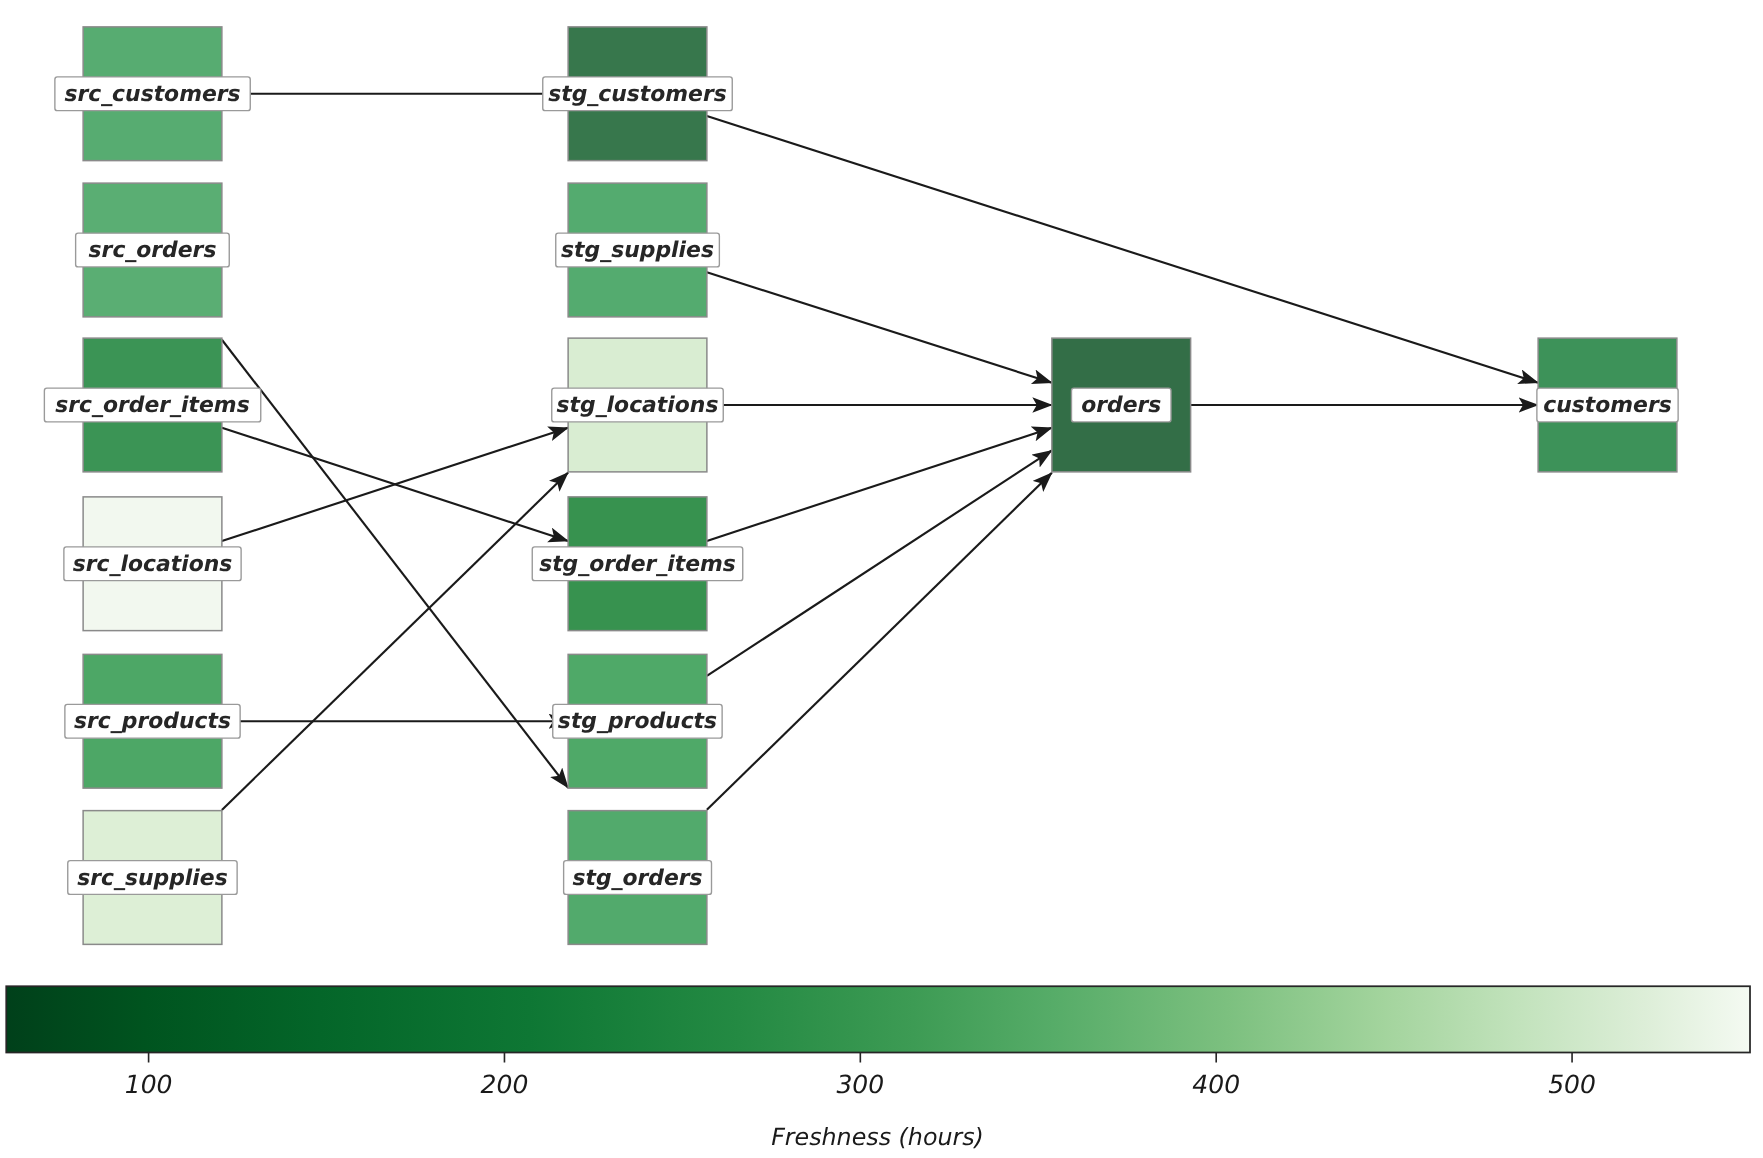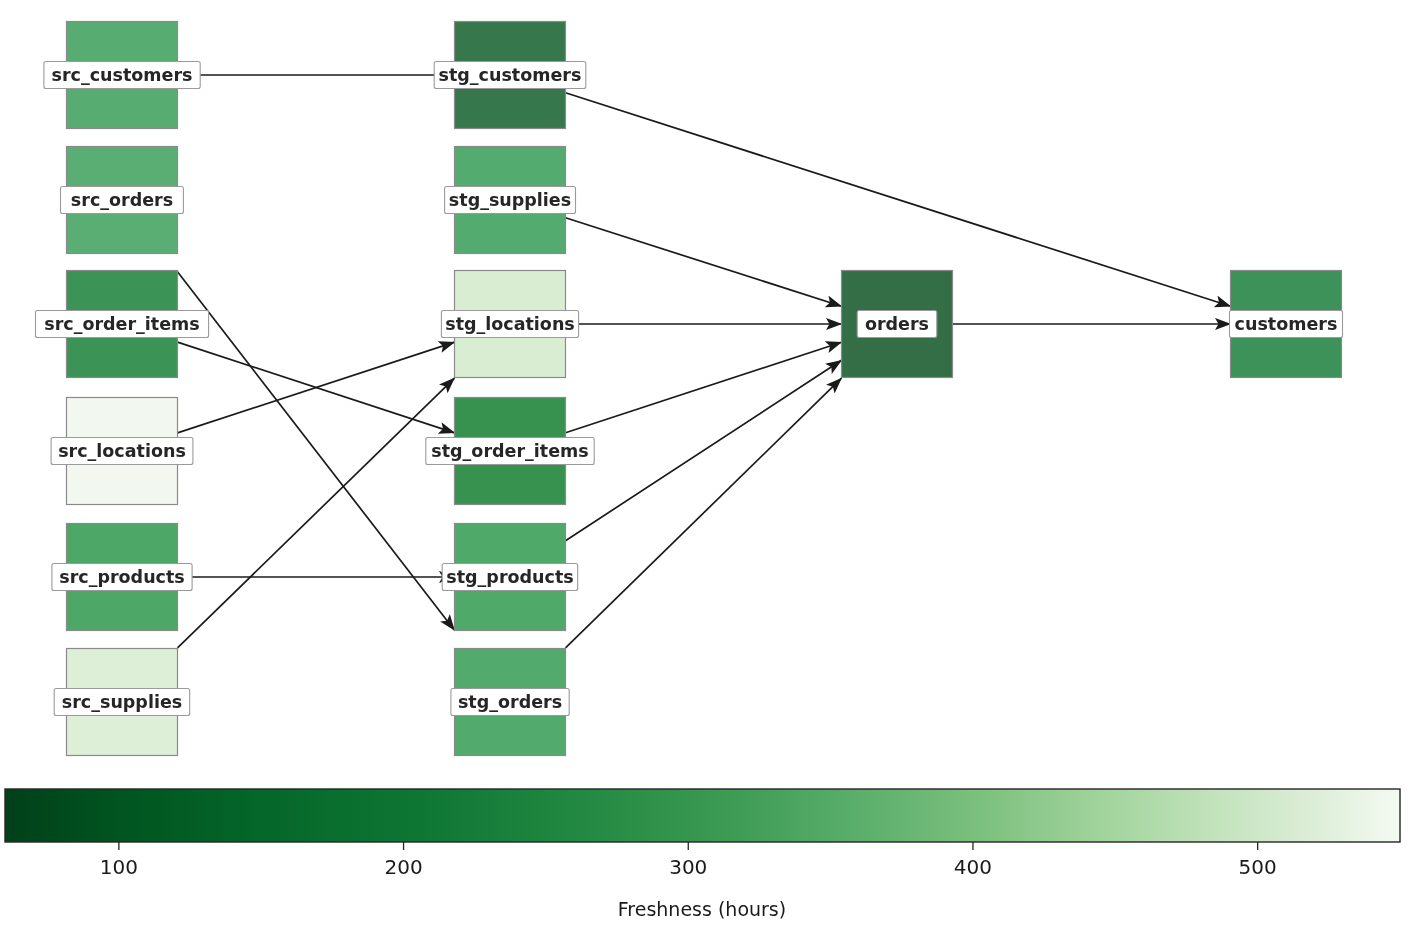--- a/index.html
+++ b/index.html
@@ -1,17 +1,17 @@
 <!DOCTYPE html>
 <html><head>
 <meta charset="utf-8">
 <style>
   html,body{margin:0;padding:0;background:#ffffff;}
   body{width:1410px;height:926px;font-family:"DejaVu Sans","Liberation Sans",sans-serif;overflow:hidden;}
-  #stage{position:relative;width:1410px;height:926px;}
+  #stage{position:relative;width:1410px;height:926px;font-style:italic;}
   svg{display:block;}
   .node-rect{stroke:#8a8a8a;stroke-width:1.2;}
   .edge-line{stroke:#1a1a1a;stroke-width:1.7;fill:none;}
   .node-label-box{fill:#ffffff;stroke:#9a9a9a;stroke-width:1.1;}
   .node-label-txt{font-family:"DejaVu Sans","Liberation Sans",sans-serif;font-size:17.5px;font-weight:bold;fill:#262626;dominant-baseline:middle;text-anchor:middle;}
   .cbar-frame{fill:none;stroke:#262626;stroke-width:1.4;}
   .cbar-tick{stroke:#262626;stroke-width:1.3;}
   .cbar-ticklabel{font-family:"DejaVu Sans","Liberation Sans",sans-serif;font-size:20px;fill:#1a1a1a;text-anchor:middle;}
   .cbar-axislabel{font-family:"DejaVu Sans","Liberation Sans",sans-serif;font-size:19px;fill:#1a1a1a;text-anchor:middle;}
 </style>

